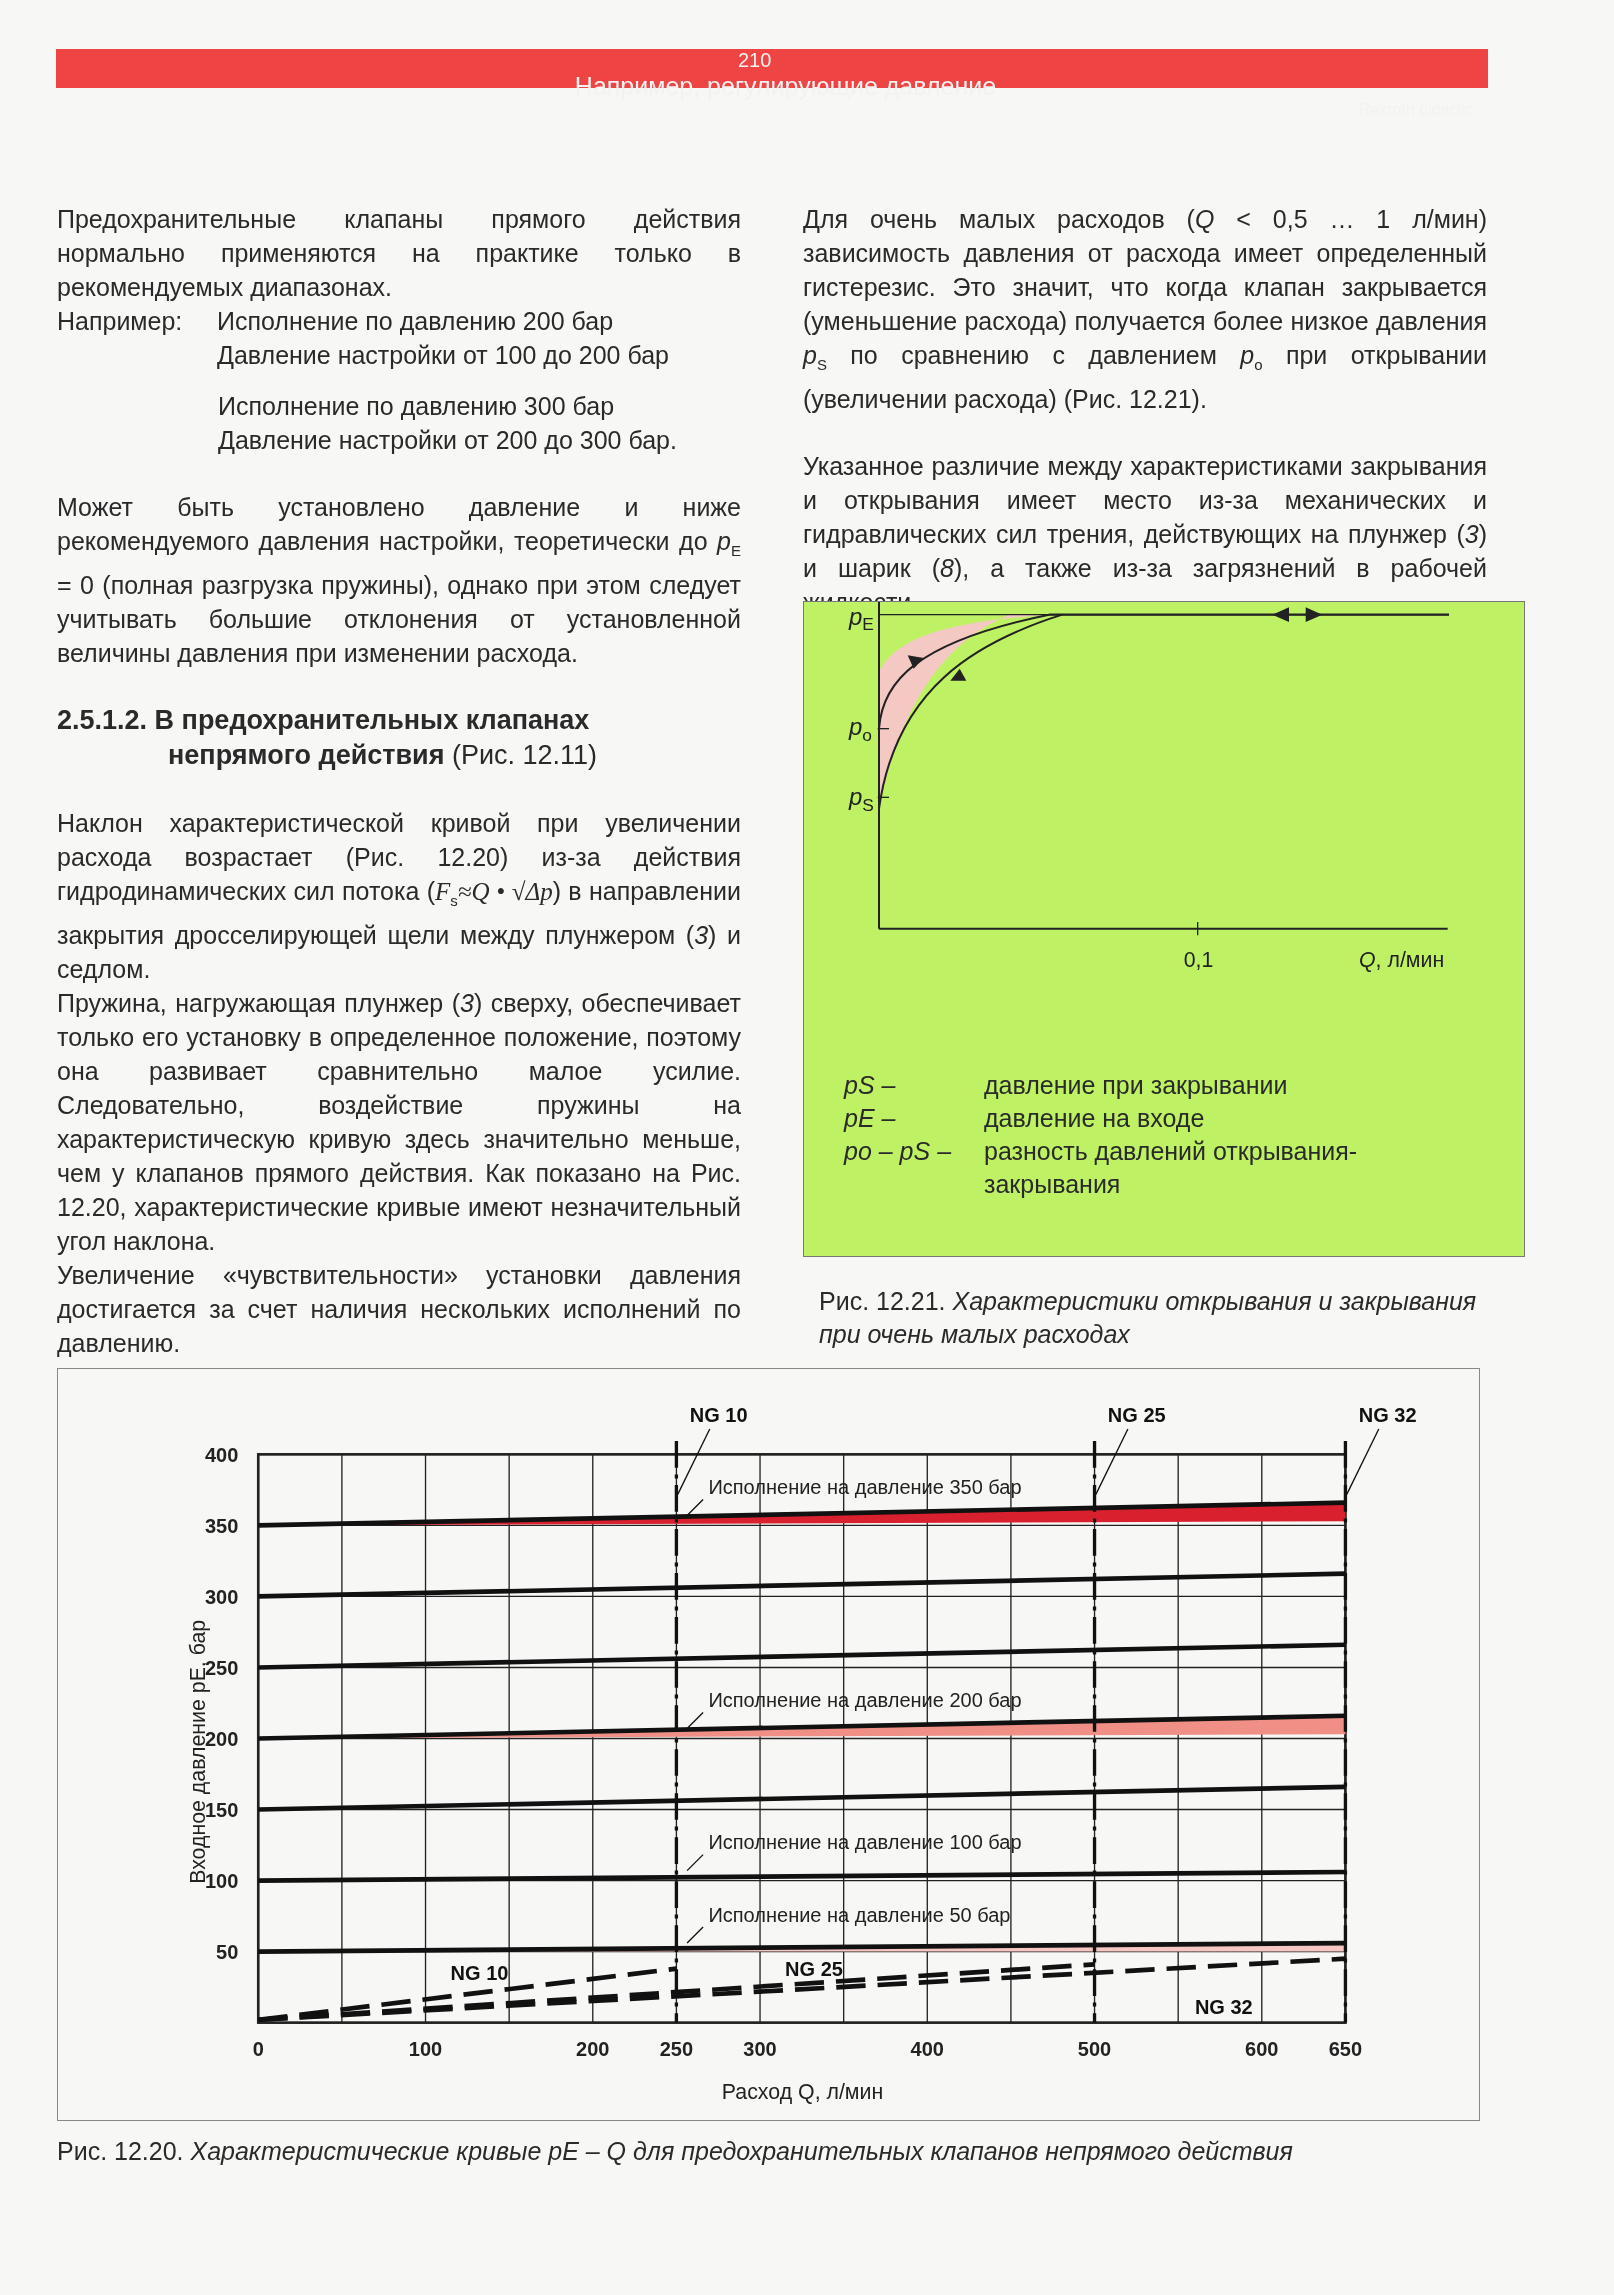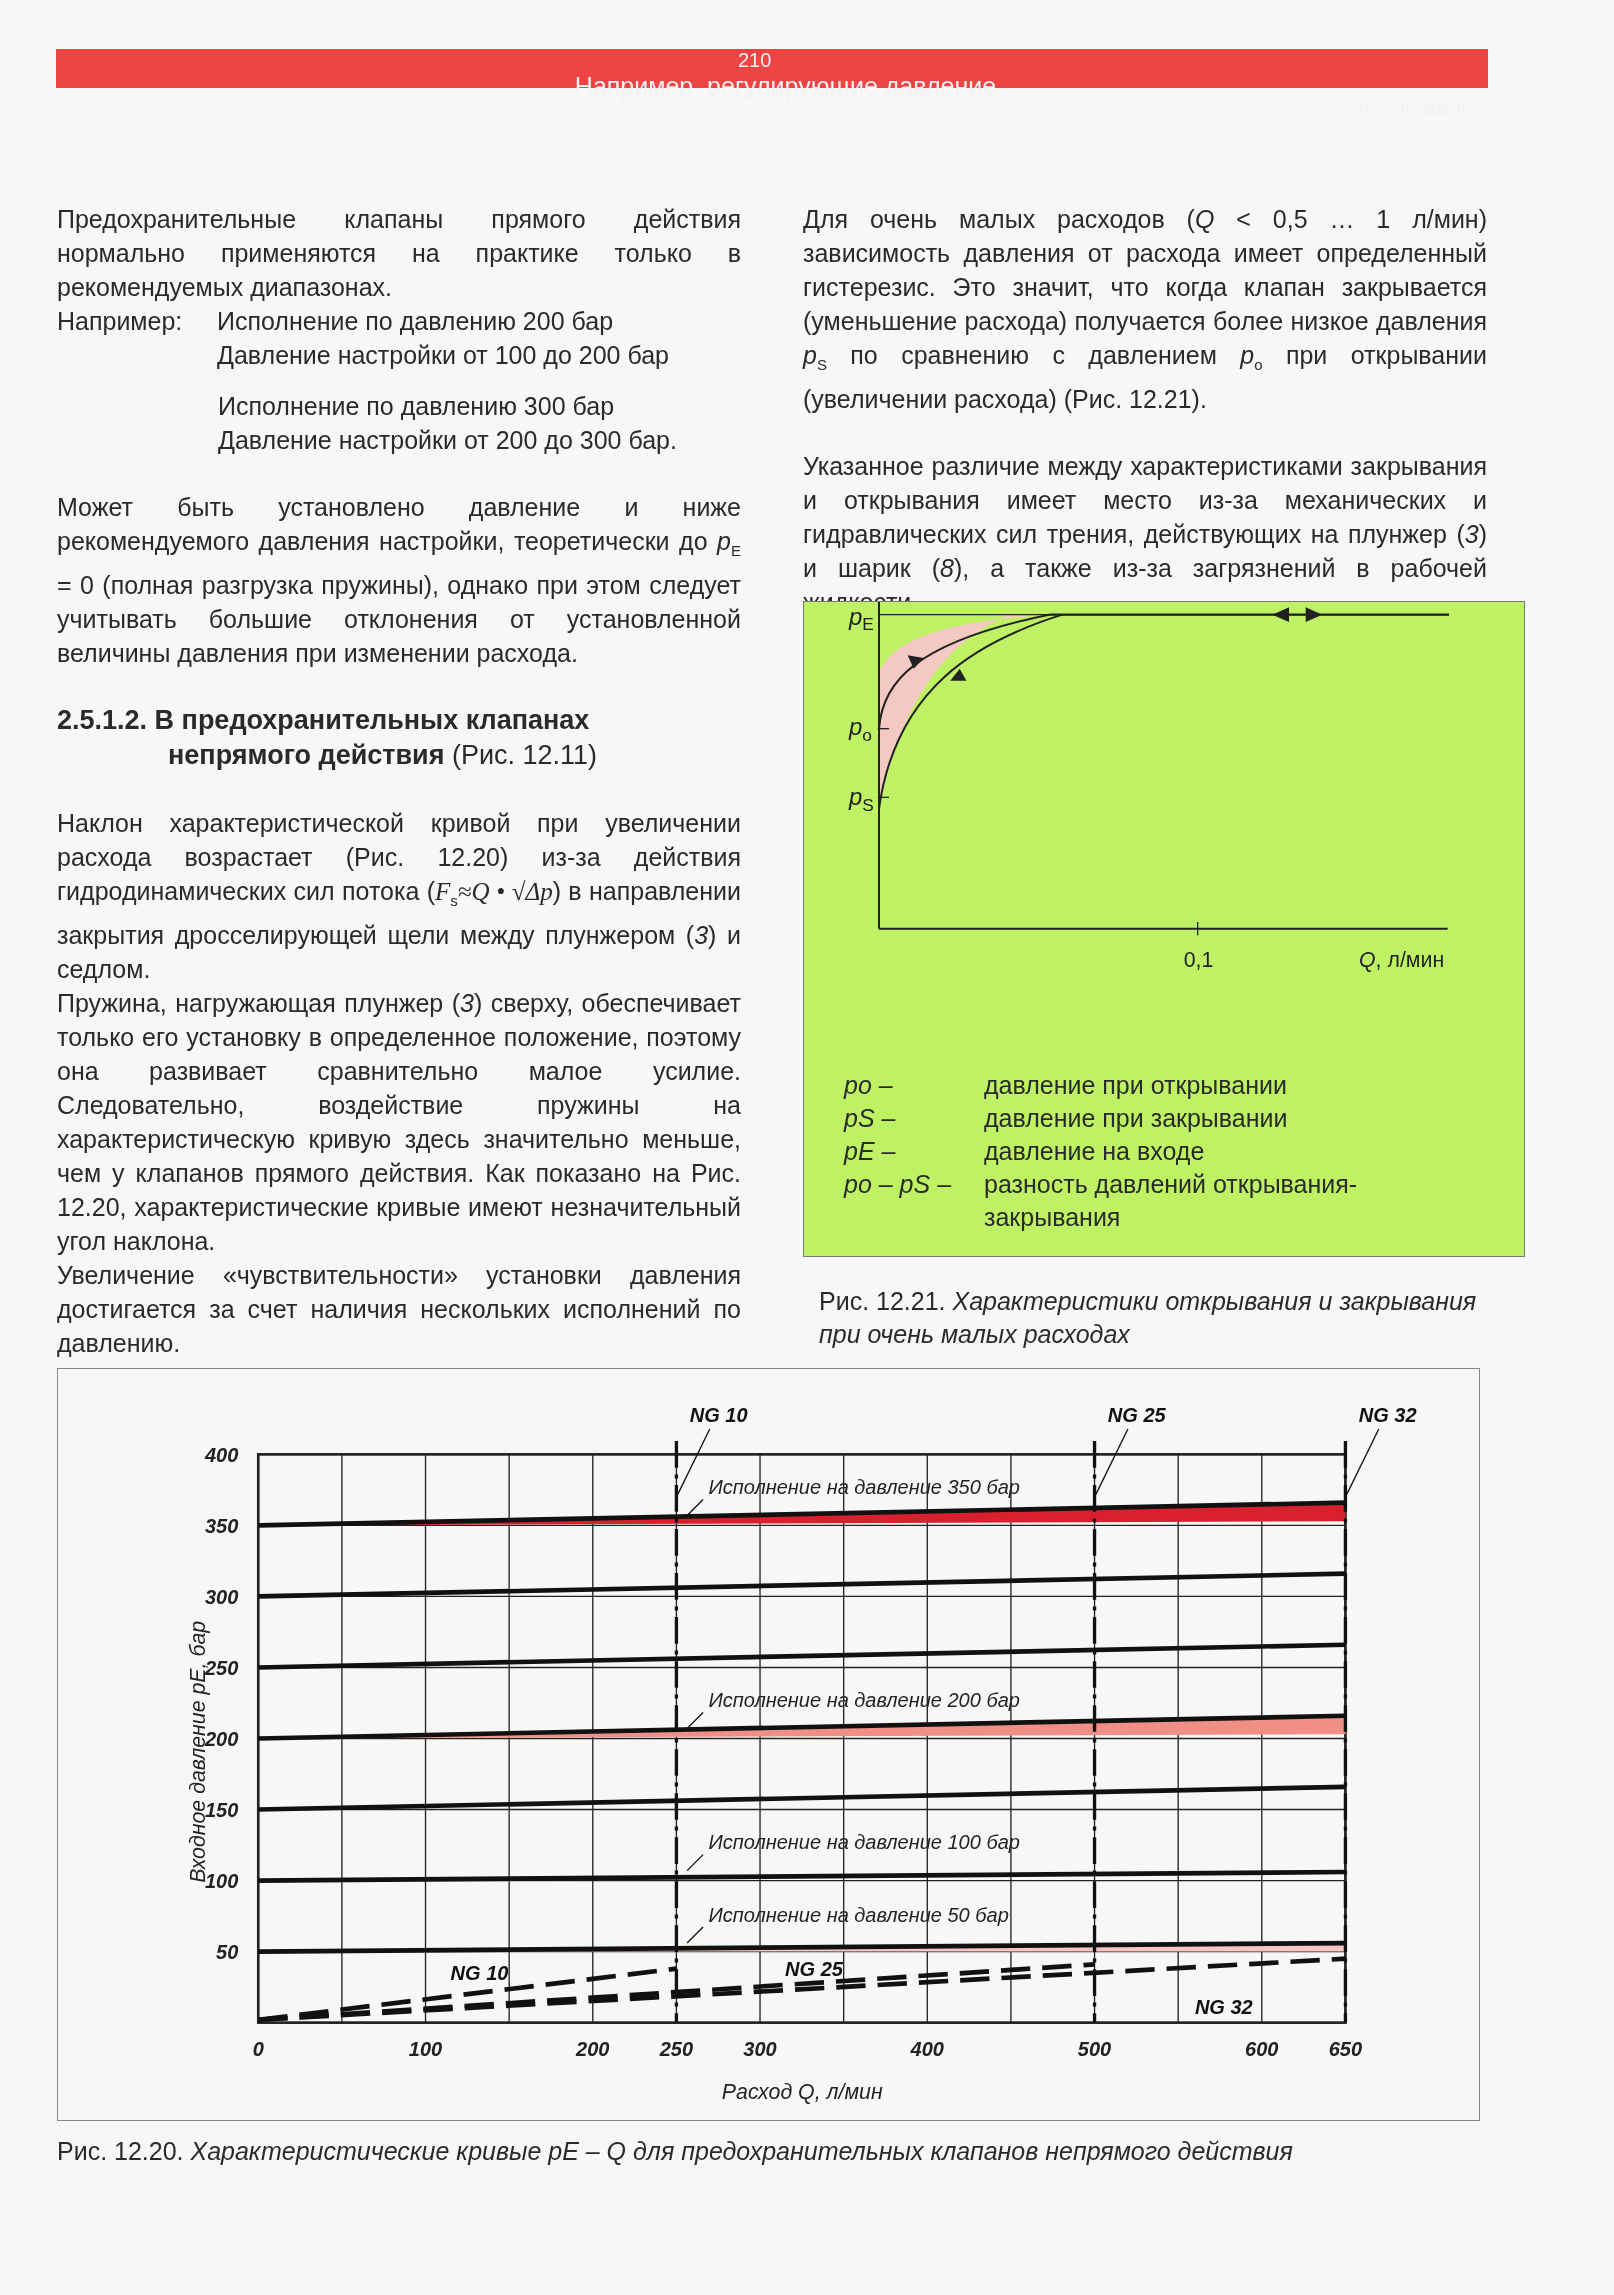--- a/index.html
+++ b/index.html
@@ -21,21 +21,21 @@
   h3 { font-size:27px; margin:0; font-weight:bold; line-height:35px; }
   h3 .light { font-weight:normal; }
   h3 .sub { padding-left:111px; display:block; }
   i { font-style:italic; }
   sub { font-size:60%; }
   .fig21 { position:absolute; left:803px; top:601px; width:682px; height:654px; border:1.3px solid #777; background:#bef264;padding-left:38px; }
   .legend21 { position:absolute; left:40px; top:467px; font-size:25px; line-height:33px; }
   .legend21 .row { display:flex; }
   .legend21 .sym { width:140px; font-style:italic; }
   .cap21 { position:absolute; left:803px; top:1285px; width:684px; font-size:25px; line-height:33px;margin-left:16px; }
-  .fig20 { position:absolute; left:57px; top:1368px; width:1421px; height:751px; border:1.3px solid #888; background:#f7f7f5;font-style:italic; }
+  .fig20 { position:absolute; left:57px; top:1368px; width:1421px; height:751px; border:1.3px solid #888; background:#f7f7f5; }
   .cap20 { position:absolute; left:57px; top:2137px; font-size:25px; }
   svg text { font-family:"Liberation Sans", sans-serif; }
 </style>
 </head>
 <body>
 
 <div class="header">
   <span class="pnum">210</span>
   <span class="ptitle">Например, регулирующие давление</span>
   <span class="brand">Rexroth didactic</span>
@@ -87,24 +87,20 @@
     <line x1="53" y1="190" x2="70" y2="190" stroke="#222" stroke-width="2"></line>
     <line x1="53" y1="293" x2="70" y2="293" stroke="#222" stroke-width="2"></line>
     <line x1="533" y1="480" x2="533" y2="500" stroke="#222" stroke-width="2"></line>
     <text x="10" y="34" font-size="36" font-style="italic" fill="#222">p<tspan font-size="26" font-style="normal" dy="8">E</tspan></text>
     <text x="10" y="200" font-size="36" font-style="italic" fill="#222">p<tspan font-size="26" font-style="normal" dy="8">o</tspan></text>
     <text x="10" y="305" font-size="36" font-style="italic" fill="#222">p<tspan font-size="26" font-style="normal" dy="8">S</tspan></text>
     <text x="512" y="548" font-size="32" fill="#222">0,1</text>
     <text x="775" y="548" font-size="32" fill="#222"><tspan font-style="italic">Q</tspan>, л/мин</text>
   </svg>
   <div class="legend21">
-    <div class="row">
-        <span class="sym">pо –</span>
-        <span>давление при открывании</span>
-      </div>
     <div class="row">
         <span class="sym">pS –</span>
         <span>давление при закрывании</span>
       </div>
     <div class="row">
         <span class="sym">pE –</span>
         <span>давление на входе</span>
       </div>
     <div class="row">
         <span class="sym">pо – pS –</span>

